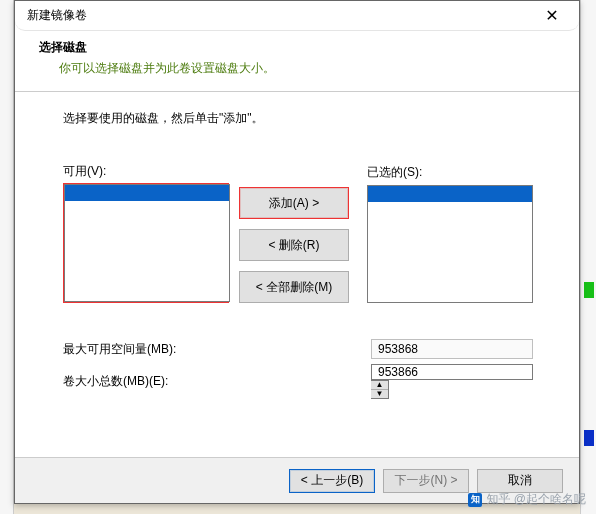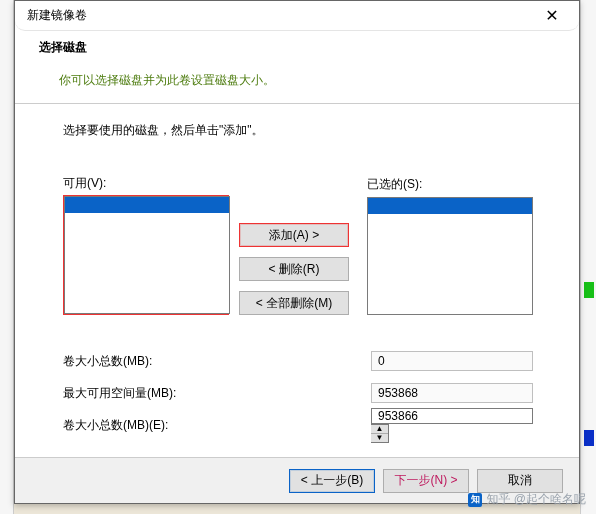--- a/index.html
+++ b/index.html
@@ -36,21 +36,21 @@
     width: 38px; height: 26px;
     display: flex; align-items: center; justify-content: center;
     font-size: 16px; font-family: Arial;
     color: #000;
   }
   .header {
     padding: 8px 24px 14px 24px;
     background: #fff;
     border-bottom: 1px solid #ccc;
   }
-  .header-title { font-weight: bold; font-size: 12px; margin-bottom: 16px; }
+  .header-title { font-weight: bold; font-size: 12px; margin-bottom: 4px; }
   .header-desc { font-size: 12px; padding-left: 20px; color: #4d7c0f; }
   .content {
     padding: 18px 40px 10px 48px;
   }
   .instr { font-size: 12px; margin-bottom: 36px; }
   .cols {
     display: flex;
     align-items: flex-end;
   }
   .listcol { width: 166px; }
@@ -79,21 +79,21 @@
   }
   .midcol {
     width: 130px;
     display: flex;
     flex-direction: column;
     align-items: center;
     padding-top: 22px;
     gap: 10px;
   }
   .btn {
-    width: 110px; height: 24px;
+    width: 110px; height: 32px;
     background: #e1e1e1;
     border: 1px solid #adadad;
     font-size: 12px;
     display: flex; align-items: center; justify-content: center;
     cursor: default;
   }
   .btn.hi {
     border: 1px solid #e33;
     box-shadow: 0 0 0 1px rgba(227,51,51,0.2) inset;
   }
@@ -153,21 +153,21 @@
     background: #e1e1e1;
     border: 1px solid #adadad;
     font-size: 12px;
     padding: 0 6px;
     display: flex; align-items: center; justify-content: center;
   }
   .fbtn.default {
     border: 1px solid #0a63c7;
     box-shadow: 0 0 0 1px rgba(10,99,199,0.15) inset;
   }
-  .fbtn.disabled { color: #be185d; text-align: right; }
+  .fbtn.disabled { color: #737373; text-align: right; }
   .watermark {
     position: absolute;
     right: 10px; bottom: 6px;
     font-size: 12px;
     color: #9aa3ad;
     font-family: Arial, sans-serif;
     display: flex; align-items: center; gap: 4px;
     pointer-events: none;
   }
   .zh-logo {
@@ -244,24 +244,20 @@
         <div class="listbox">
           <div class="list-item selected">
             <span>磁盘 2</span>&nbsp;&nbsp;&nbsp;&nbsp;<span>953866 MB</span>
           </div>
         </div>
       </div>
     </div>
 
     <div class="fields">
       <div class="fieldrow">
-        <div class="flabel">卷大小总数(MB):</div>
-        <div class="fread">0</div>
-      </div>
-      <div class="fieldrow">
         <div class="flabel">最大可用空间量(MB):</div>
         <div class="fread">953868</div>
       </div>
       <div class="fieldrow">
         <div class="flabel">卷大小总数(MB)(E):</div>
         <div class="spin-wrap">
           <input type="text" value="953866" style="">
           <div class="spin-btns">
             <div>▲</div>
             <div>▼</div>

